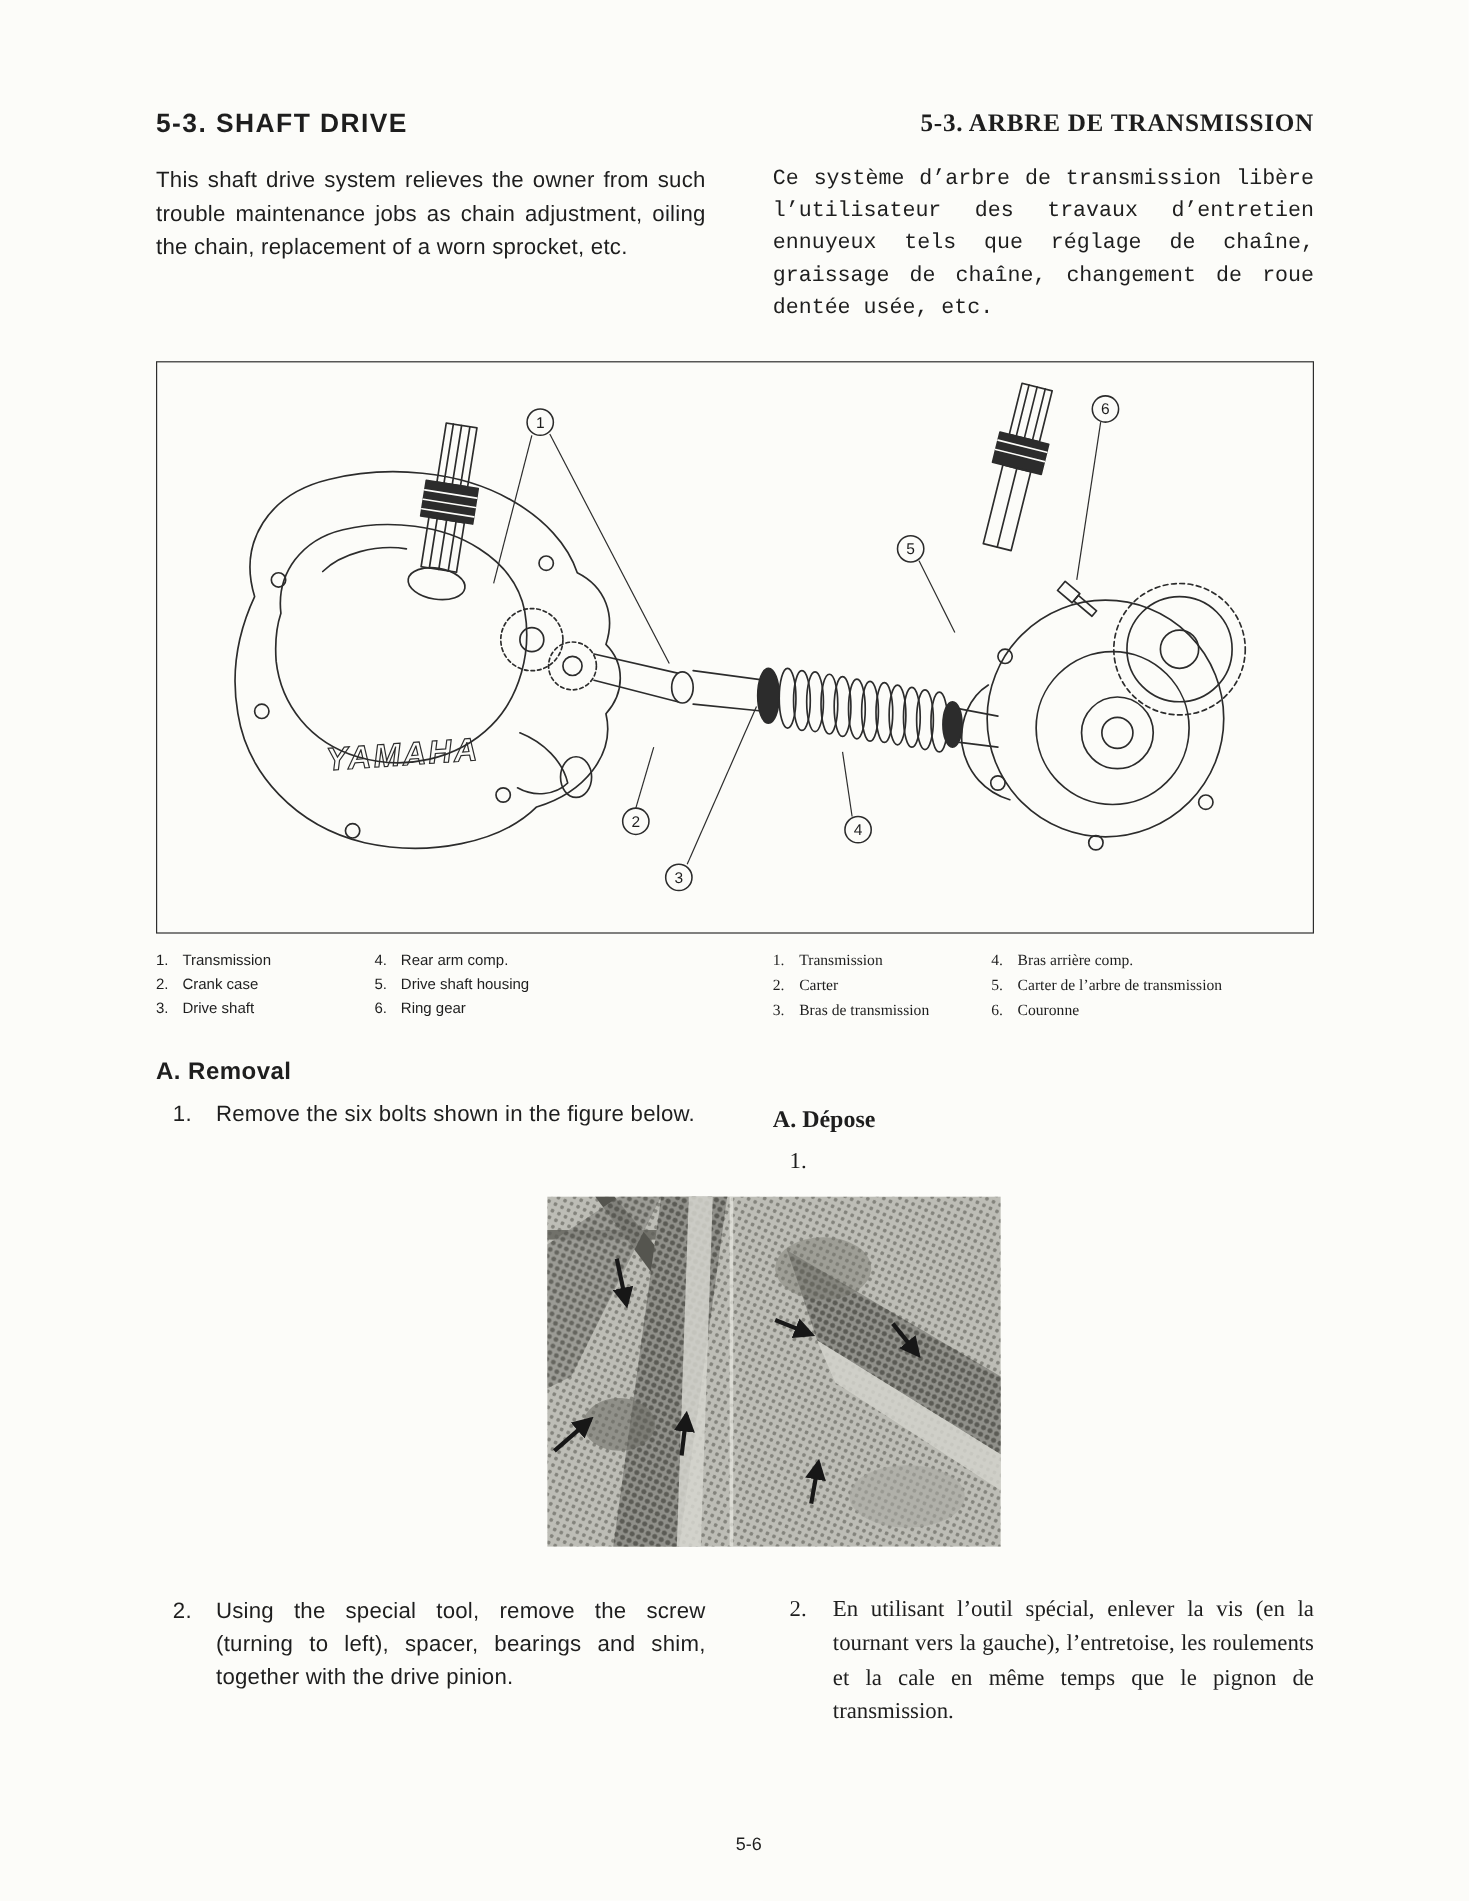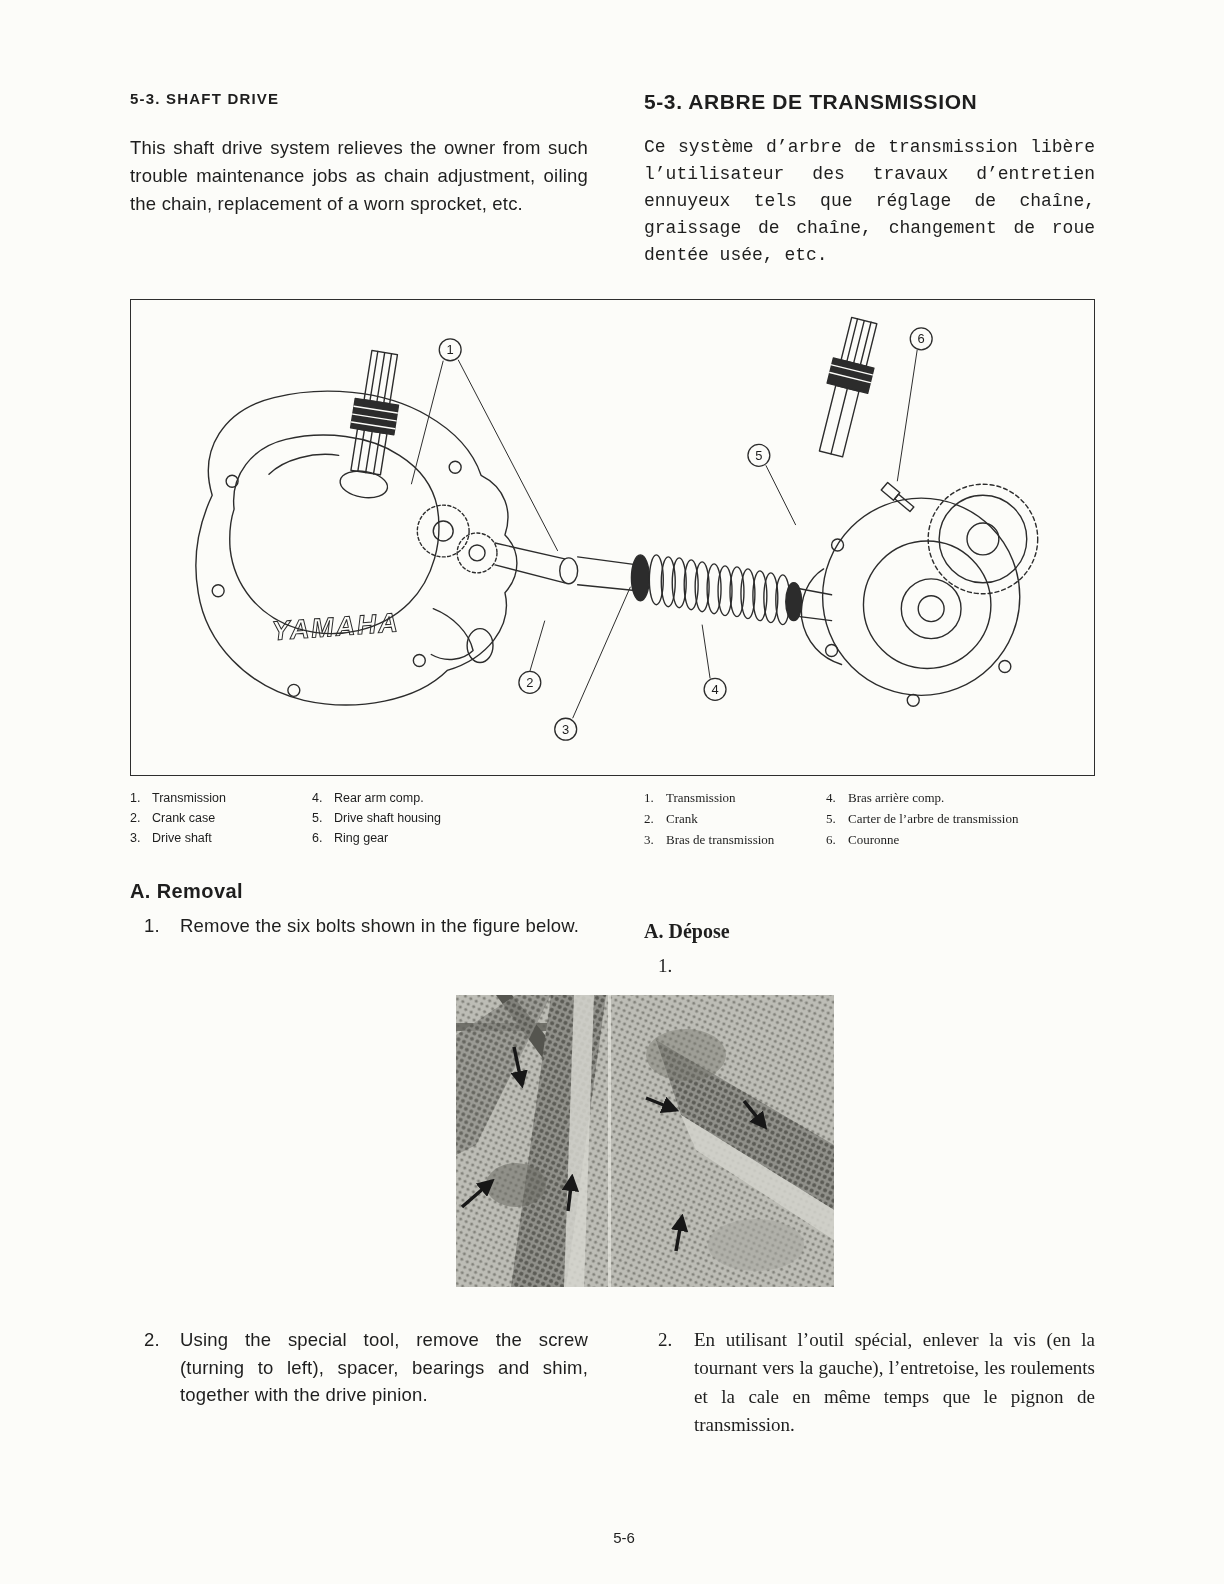--- a/index.html
+++ b/index.html
@@ -10,25 +10,25 @@
     background:#fcfcf9;
     color:#1e1e1e;
     font-family:"Liberation Sans", sans-serif;
     overflow:hidden;
   }
   .content { position:absolute; left:130px; top:0; width:965px; }
   .cols { display:grid; grid-template-columns:458px 1fr; column-gap:56px; }
 
   .heading-en {
     font-family:"Liberation Sans", sans-serif;
-    font-size:15px; font-weight:bold; letter-spacing:1.2px;
+    font-size:22px; font-weight:bold; letter-spacing:1.2px;
   }
   .heading-fr {
-    font-family:Liberation Sans, sans-serif;
-    font-size:21px; font-weight:bold; letter-spacing:.6px;
+    font-family:Liberation Serif, serif;
+    font-size:21px; font-weight:bold; letter-spacing:.6px;text-align:right;
   }
   .head-row { margin-top:90px; }
 
   .intro { margin-top:20px; font-size:18.5px; line-height:1.5; text-align:justify; }
   .intro.en { font-family:"Liberation Sans", sans-serif; letter-spacing:.2px; }
   .intro.fr { font-family:Liberation Mono, monospace; font-size:18px; }
 
   .figure-box {
     margin-top:30px;
     border:1.5px solid #2e2e2e;
@@ -243,21 +243,21 @@
         </div>
       </div>
       <div class="legend-half fr">
         <div class="legend-col-a">
           <div class="legend-item">
               <span class="num">1.</span>
               <span>Transmission</span>
             </div>
           <div class="legend-item">
               <span class="num">2.</span>
-              <span>Crank</span>
+              <span>Carter</span>
             </div>
           <div class="legend-item">
               <span class="num">3.</span>
               <span>Bras de transmission</span>
             </div>
         </div>
         <div>
           <div class="legend-item">
               <span class="num">4.</span>
               <span>Bras arrière comp.</span>

